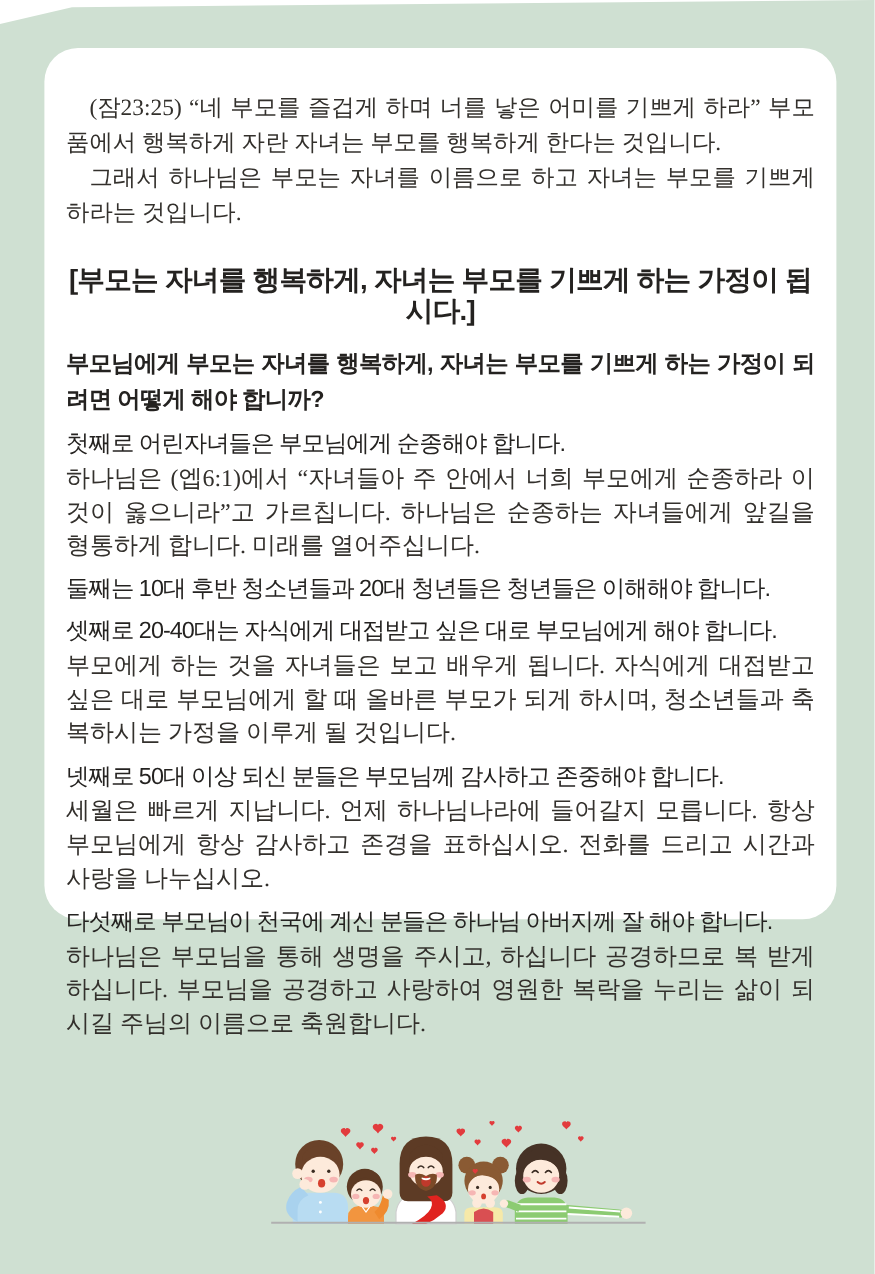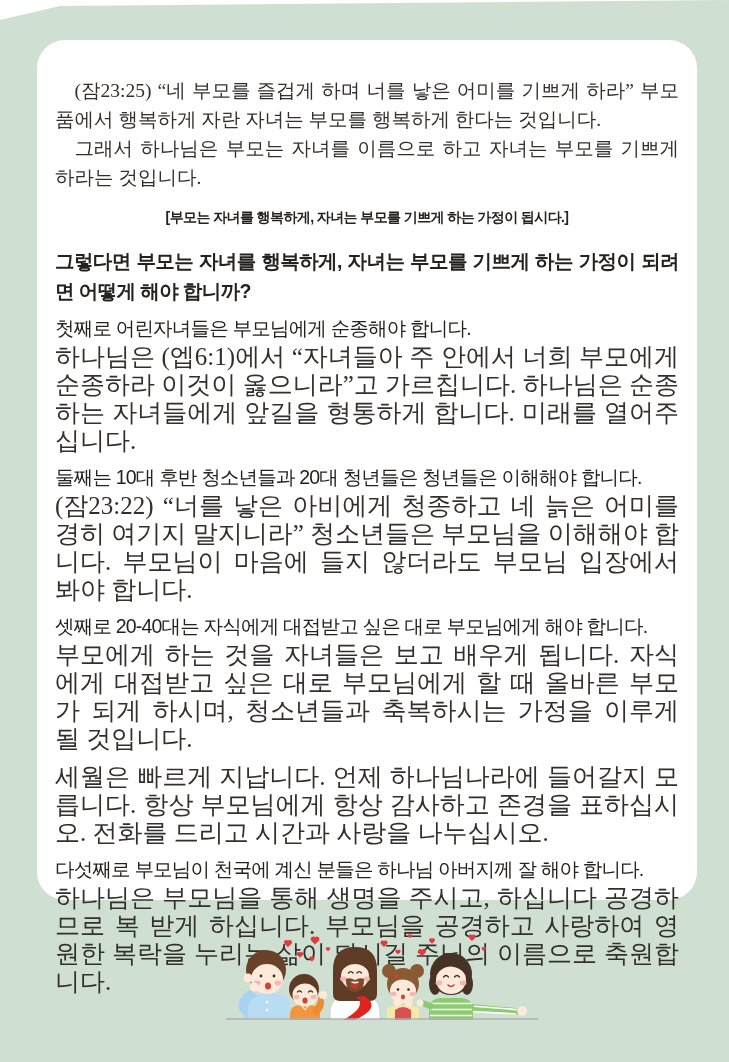--- a/index.html
+++ b/index.html
@@ -7,87 +7,87 @@
     width:729px;height:1062px;position:relative;overflow:hidden;
     background:#ffffff;
     font-family:"Liberation Sans",sans-serif;
   }
   .green-bg{
     position:absolute;left:0;right:0;top:0;bottom:0;
     background:#cfe0d2;
     clip-path:polygon(0 20px,60px 6px,100% 0,100% 100%,0 100%);
   }
   .card{
-    position:absolute;left:37px;top:40px;width:660px;height:860px;
+    position:absolute;left:37px;top:40px;width:660px;height:726px;
     background:#ffffff;border-radius:28px;
   }
   .content{
     position:absolute;left:18px;right:18px;top:36px;
     color:#2e2b28;
   }
   p{margin:0;}
   .serif{
     font-family:"Liberation Serif","DejaVu Serif",serif;
     font-size:19.5px;line-height:29px;
     text-align:justify;word-break:break-all;color:#33302c;
   }
   .indent{text-indent:1em;}
   .callout{
-    margin-top:12px;
-    font-weight:bold;font-size:14px;line-height:26px;
+    margin-top:28px;
+    font-weight:bold;font-size:23px;line-height:26px;
     text-align:center;letter-spacing:-0.6px;color:#242220;
   }
   .question{
     margin-top:16px;
     font-weight:bold;font-size:19.5px;line-height:30px;
     letter-spacing:-0.6px;word-break:break-all;text-align:justify;color:#242220;
   }
   .section{margin-top:10px;}
   .section h2{
     margin:0;font-size:19.5px;line-height:25px;font-weight:normal;
     letter-spacing:-0.8px;color:#242220;word-break:break-all;
   }
   .section .body{
-    margin-top:2px;font-size:25px;line-height:28px;
+    margin-top:2px;font-size:20px;line-height:28px;
   }
   .illu{
     position:absolute;left:224px;top:918px;width:316px;height:104px;
   }
 </style>
 </head>
 <body>
 
 <div class="green-bg"></div>
 
 <div class="card">
   <div class="content">
 
     <p class="serif indent">(잠23:25) “네 부모를 즐겁게 하며 너를 낳은 어미를 기쁘게 하라” 부모 품에서 행복하게 자란 자녀는 부모를 행복하게 한다는 것입니다.</p>
     <p class="serif indent">그래서 하나님은 부모는 자녀를 이름으로 하고 자녀는 부모를 기쁘게 하라는 것입니다.</p>
 
     <p class="callout">[부모는 자녀를 행복하게, 자녀는 부모를 기쁘게 하는 가정이 됩시다.]</p>
 
-    <p class="question">그렇다면 부모는 자녀를 행복하게, 자녀는 부모를 기쁘게 하는 가정이 되려면 어떻게 해야 합니까?</p>
+    <p class="question">부모님에게 부모는 자녀를 행복하게, 자녀는 부모를 기쁘게 하는 가정이 되려면 어떻게 해야 합니까?</p>
 
     <div class="section">
       <h2>첫째로 어린자녀들은 부모님에게 순종해야 합니다.</h2>
       <p class="serif body">하나님은 (엡6:1)에서 “자녀들아 주 안에서 너희 부모에게 순종하라 이것이 옳으니라”고 가르칩니다. 하나님은 순종하는 자녀들에게 앞길을 형통하게 합니다. 미래를 열어주십니다.</p>
     </div>
 
     <div class="section">
       <h2>둘째는 10대 후반 청소년들과 20대 청년들은 청년들은 이해해야 합니다.</h2>
-      <p class="serif body">(잠23:22) “너를 낳은 아비에게 청종하고 네 늙은 어미를 경히 여기지 말지니라” 청소년들은 부모님을 이해해야 합니다. 부모님이 마음에 들지 않더라도 부모님 입장에서 봐야 합니다.</p>
     </div>
 
     <div class="section">
       <h2>셋째로 20-40대는 자식에게 대접받고 싶은 대로 부모님에게 해야 합니다.</h2>
       <p class="serif body">부모에게 하는 것을 자녀들은 보고 배우게 됩니다. 자식에게 대접받고 싶은 대로 부모님에게 할 때 올바른 부모가 되게 하시며, 청소년들과 축복하시는 가정을 이루게 될 것입니다.</p>
     </div>
 
     <div class="section">
+      <h2>넷째로 50대 이상 되신 분들은 부모님께 감사하고 존중해야 합니다.</h2>
       <p class="serif body">세월은 빠르게 지납니다. 언제 하나님나라에 들어갈지 모릅니다. 항상 부모님에게 항상 감사하고 존경을 표하십시오. 전화를 드리고 시간과 사랑을 나누십시오.</p>
     </div>
 
     <div class="section">
       <h2>다섯째로 부모님이 천국에 계신 분들은 하나님 아버지께 잘 해야 합니다.</h2>
       <p class="serif body">하나님은 부모님을 통해 생명을 주시고, 하십니다 공경하므로 복 받게 하십니다. 부모님을 공경하고 사랑하여 영원한 복락을 누리는 삶이 되시길 주님의 이름으로 축원합니다.</p>
     </div>
   </div>
 </div>
 

